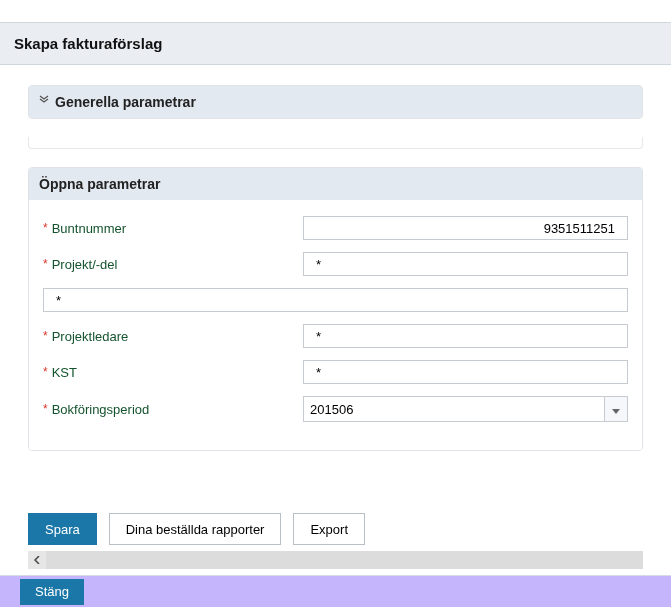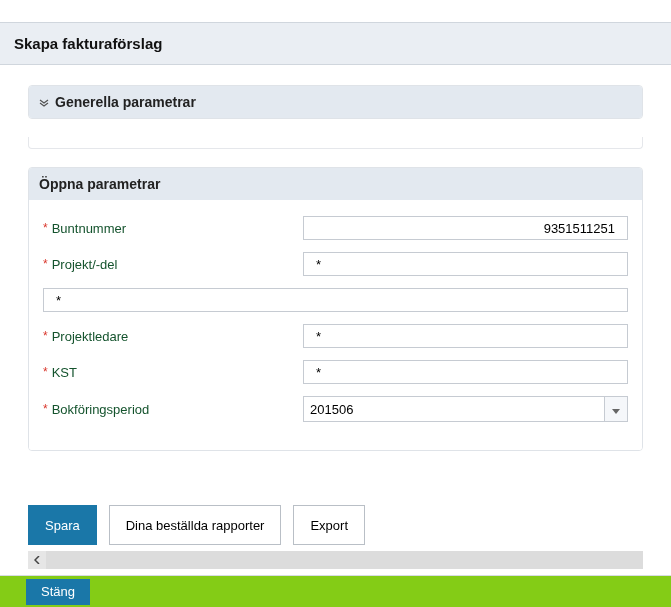--- a/index.html
+++ b/index.html
@@ -38,21 +38,21 @@
     margin-bottom: 18px;
     overflow: hidden;
   }
   .panel-header {
     background: #e3e9f0;
     padding: 8px 10px;
     font-weight: bold;
     font-size: 14px;
     color: #222;
     display: flex;
-    align-items: flex-end;
+    align-items: flex-start;
     gap: 6px;
   }
   .panel-header .chev {
     font-size: 10px;
     line-height: 1;
     display: inline-block;
   }
   .panel.collapsed .panel-header {
     border-bottom: none;
   }
@@ -128,21 +128,21 @@
   .select-wrap .dd-btn svg { width: 8px; height: 5px; fill: #666; }
 
   .button-bar {
     position: absolute;
     left: 28px;
     bottom: 62px;
     display: flex;
     gap: 12px;
   }
   .btn {
-    height: 40px;
+    height: 32px;
     padding: 0 16px;
     border: 1px solid #b9bfc6;
     background: #fff;
     font-size: 13px;
     cursor: pointer;
     display: inline-flex;
     align-items: center;
     justify-content: center;
     font-family: inherit;
   }
@@ -176,25 +176,25 @@
     height: 18px;
     background: #dcdcdc;
   }
 
   .footer-bar {
     position: absolute;
     left: 0;
     right: 0;
     bottom: 0;
     height: 32px;
-    background: #84cc16;
+    background: #c4b5fd;
     border-top: 1px solid #d7dce2;
     display: flex;
     align-items: center;
-    padding: 0 26px;
+    padding: 0 20px;
   }
   .footer-bar .btn.primary {
     height: 26px;
     padding: 0 14px;
   }
 </style>
 </head>
 <body>
 
 <div class="page-header">

